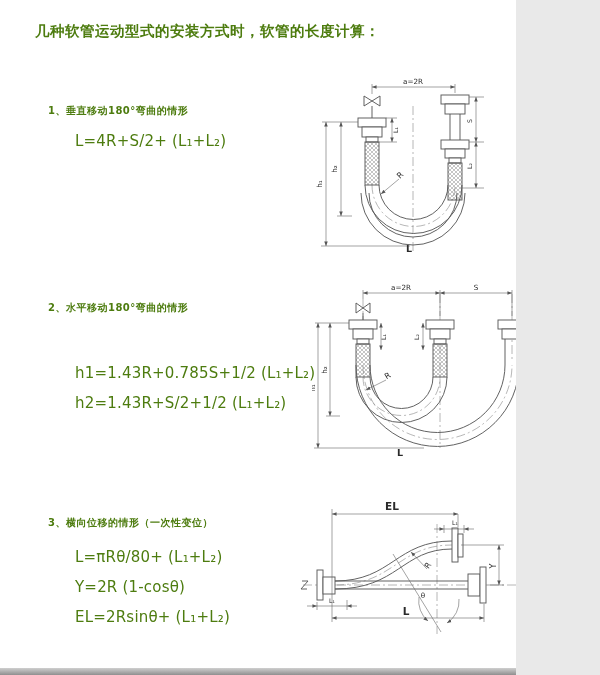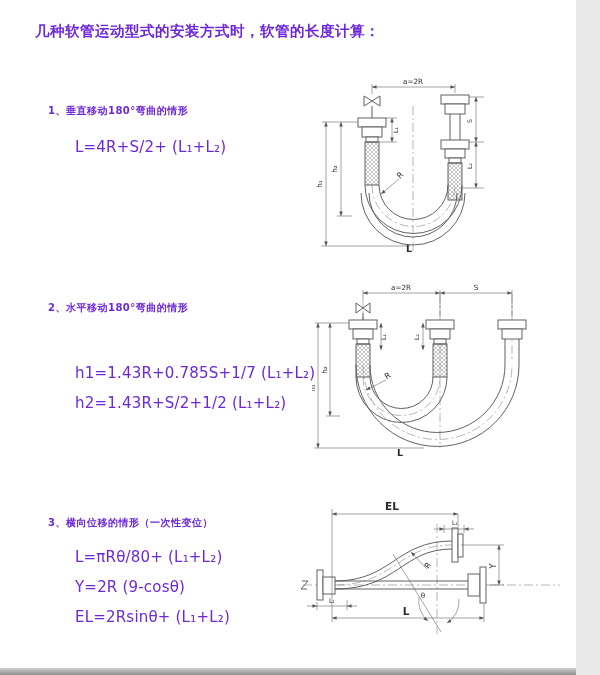--- a/index.html
+++ b/index.html
@@ -1,19 +1,19 @@
 <!DOCTYPE html>
 <html><head>
 <meta charset="utf-8">
 <style>
   html,body{margin:0;padding:0;background:#e9e9e9;}
   .page{
-    position:relative;width:576px;height:675px;background:#ffffff;
+    position:relative;width:516px;height:675px;background:#ffffff;
     font-family:"DejaVu Sans","Liberation Sans",sans-serif;
-    color:#6d28d9;overflow:hidden;
+    color:#4d7c0f;overflow:hidden;
   }
   .title{
     position:absolute;left:35px;top:22px;font-size:14.5px;font-weight:600;
     letter-spacing:.5px;
   }
   .sec-heading{position:absolute;font-size:10px;font-weight:600;letter-spacing:.5px;}
   .formula{position:absolute;font-size:15px;font-weight:500;letter-spacing:.2px;white-space:pre;}
   .diagram{position:absolute;}
   .bottom-edge{
     position:absolute;left:0;bottom:0;width:600px;height:7px;
@@ -32,29 +32,29 @@
   svg .t9{font-size:9.5px;font-weight:600;} svg .t10{font-size:10.5px;font-weight:600;}
 </style>
 </head>
 <body>
 
 <div class="page">
 
   <div class="title">几种软管运动型式的安装方式时，软管的长度计算：</div>
 
   <div class="sec-heading" style="left:48px;top:104px">1、垂直移动180°弯曲的情形</div>
-  <div class="formula" style="left:75px;top:138px">L=4R+S/2+ (L₁+L₂)</div>
+  <div class="formula" style="left:75px;top:132px">L=4R+S/2+ (L₁+L₂)</div>
 
   <div class="sec-heading" style="left:48px;top:301px">2、水平移动180°弯曲的情形</div>
-  <div class="formula" style="left:75px;top:364px">h1=1.43R+0.785S+1/7 (L₁+L₂)</div>
+  <div class="formula" style="left:75px;top:364px">h1=1.43R+0.785S+1/2 (L₁+L₂)</div>
   <div class="formula" style="left:75px;top:394px">h2=1.43R+S/2+1/2 (L₁+L₂)</div>
 
   <div class="sec-heading" style="left:48px;top:516px">3、横向位移的情形（一次性变位）</div>
   <div class="formula" style="left:75px;top:548px">L=πRθ/80+ (L₁+L₂)</div>
-  <div class="formula" style="left:75px;top:578px">Y=2R (9-cosθ)</div>
+  <div class="formula" style="left:75px;top:578px">Y=2R (1-cosθ)</div>
   <div class="formula" style="left:75px;top:608px">EL=2Rsinθ+ (L₁+L₂)</div>
 
   <svg class="diagram" style="left:315px;top:72px" width="262" height="188" viewBox="315 72 262 188">
     <defs>
       <marker id="arr" viewBox="0 0 10 10" refX="9" refY="5" markerWidth="8.5" markerHeight="8.5" orient="auto-start-reverse">
         <path d="M0,1.5 L9,5 L0,8.5 z" fill="#555"></path>
       </marker>
       <pattern id="hz" width="4" height="4" patternUnits="userSpaceOnUse">
         <path d="M0,4 L4,0 M0,0 L4,4" stroke="#8a8a8a" stroke-width="0.5"></path>
       </pattern>

